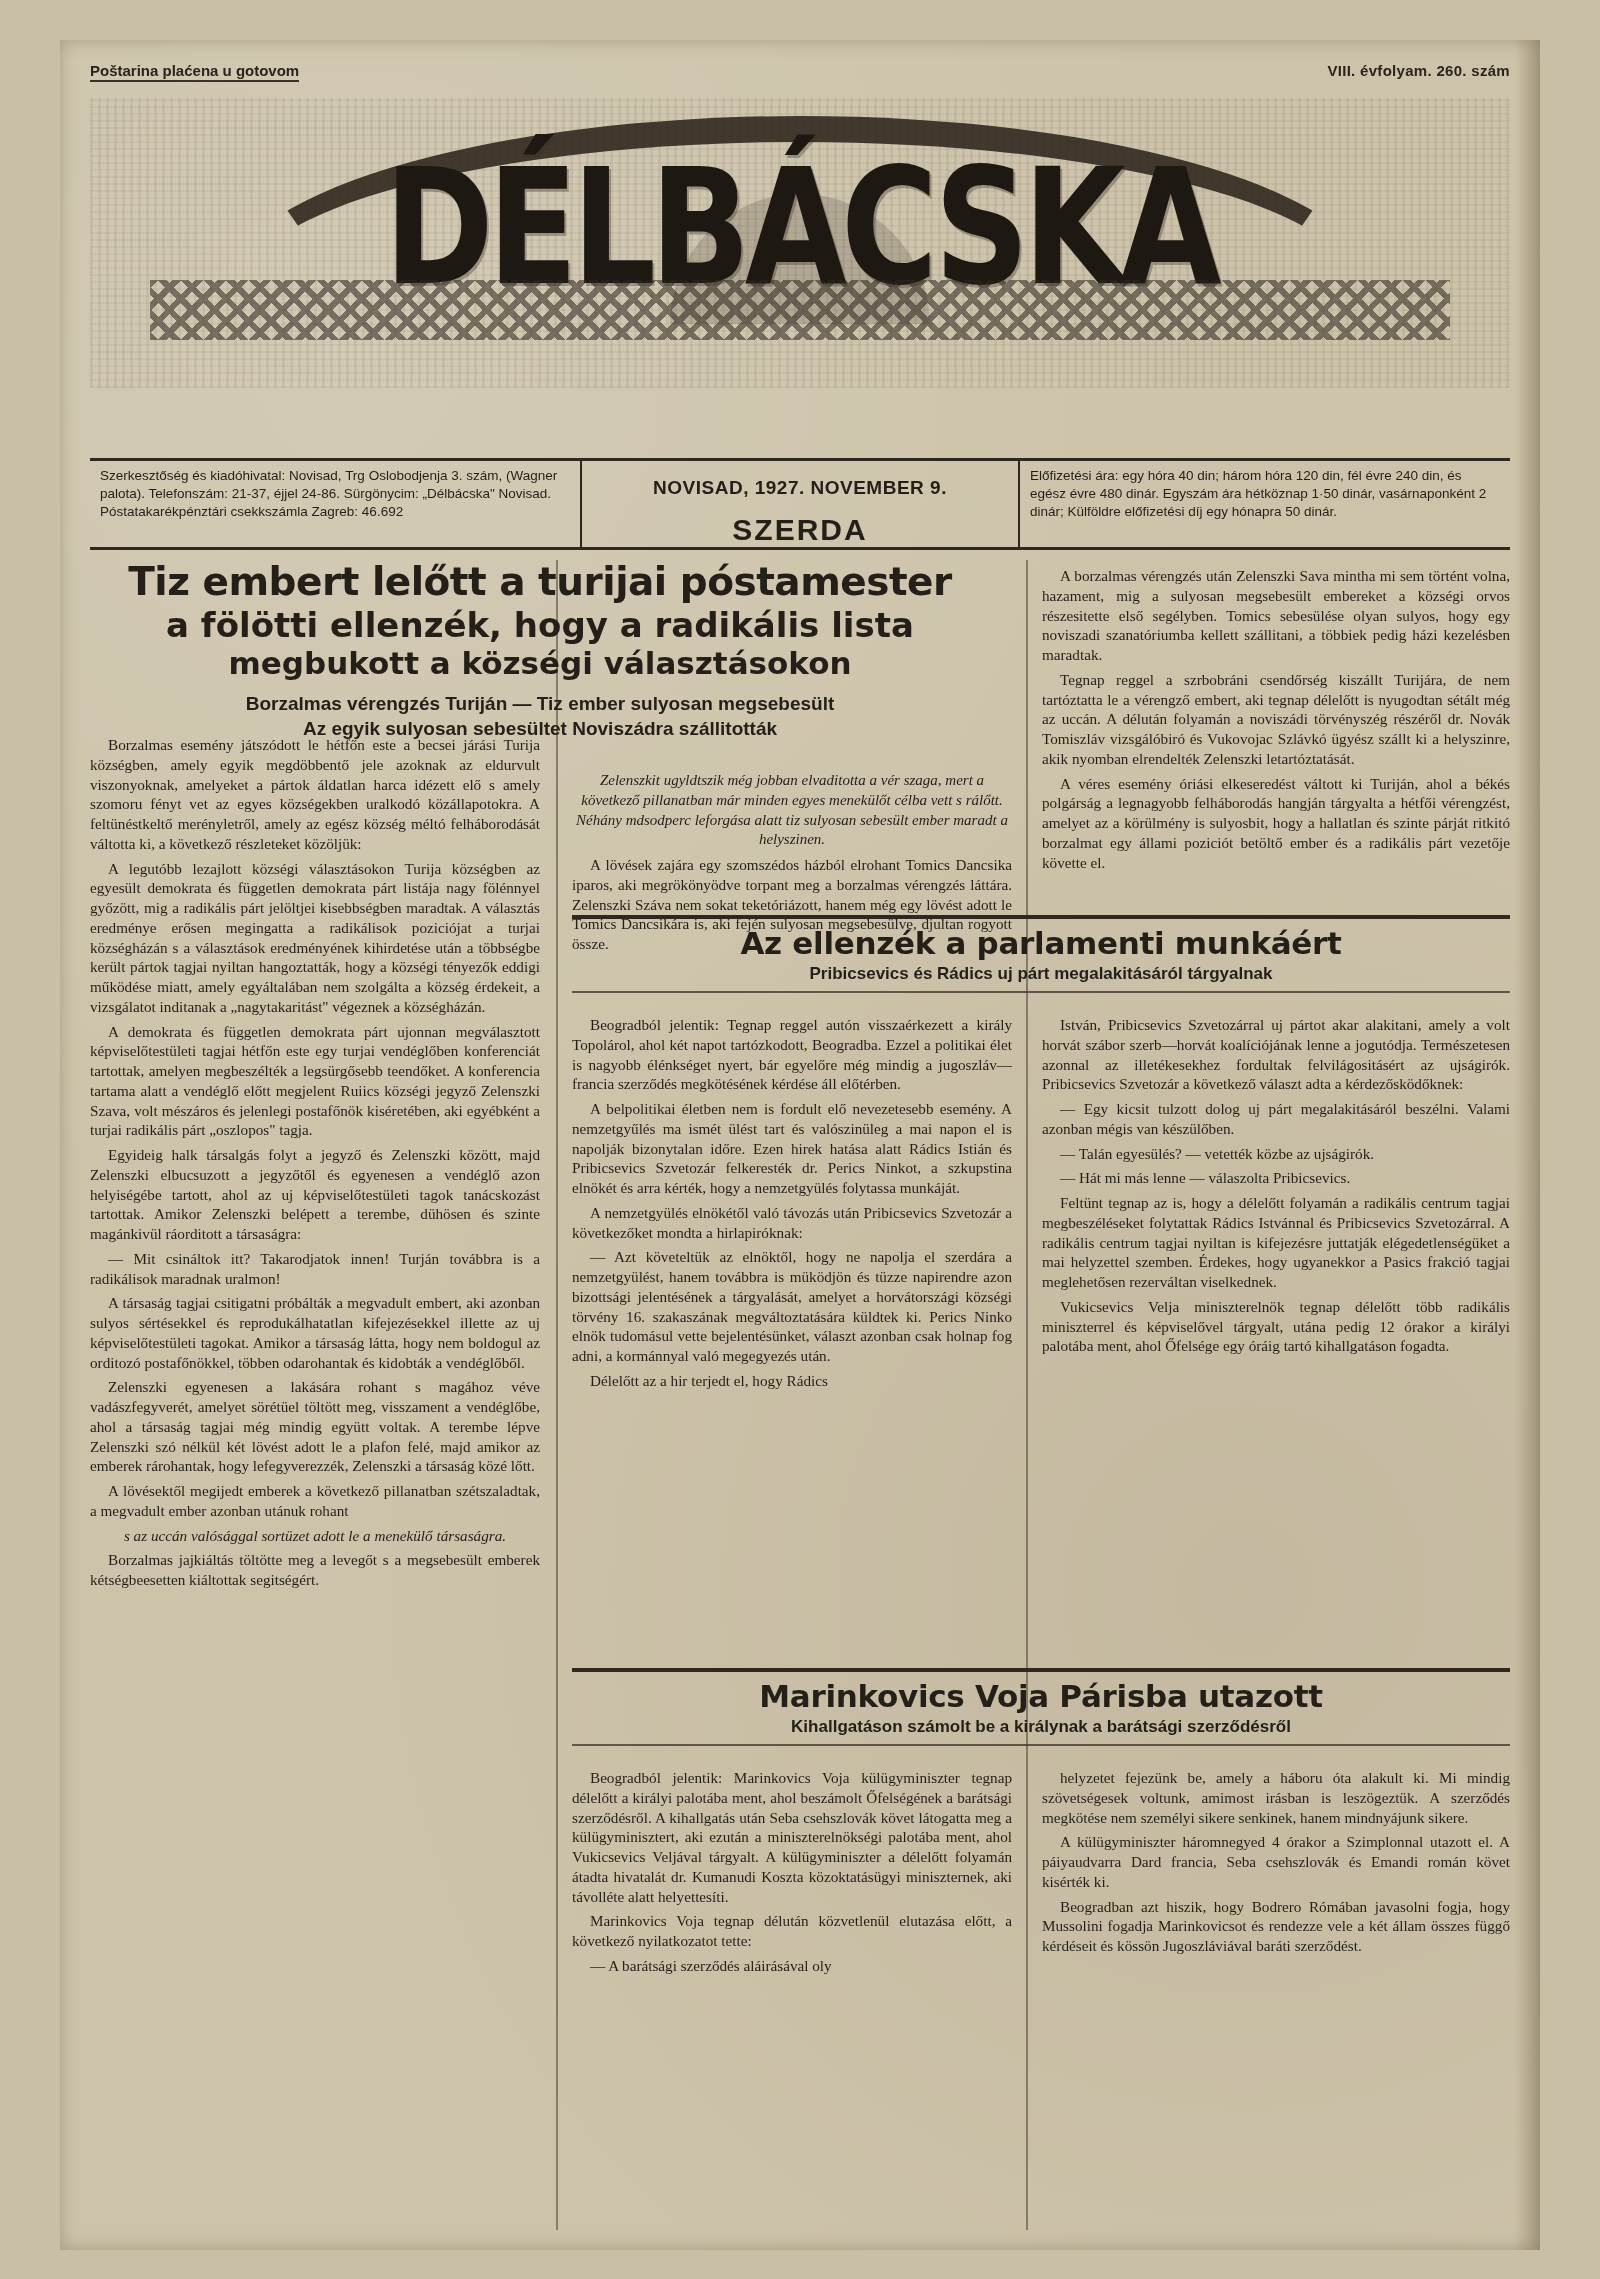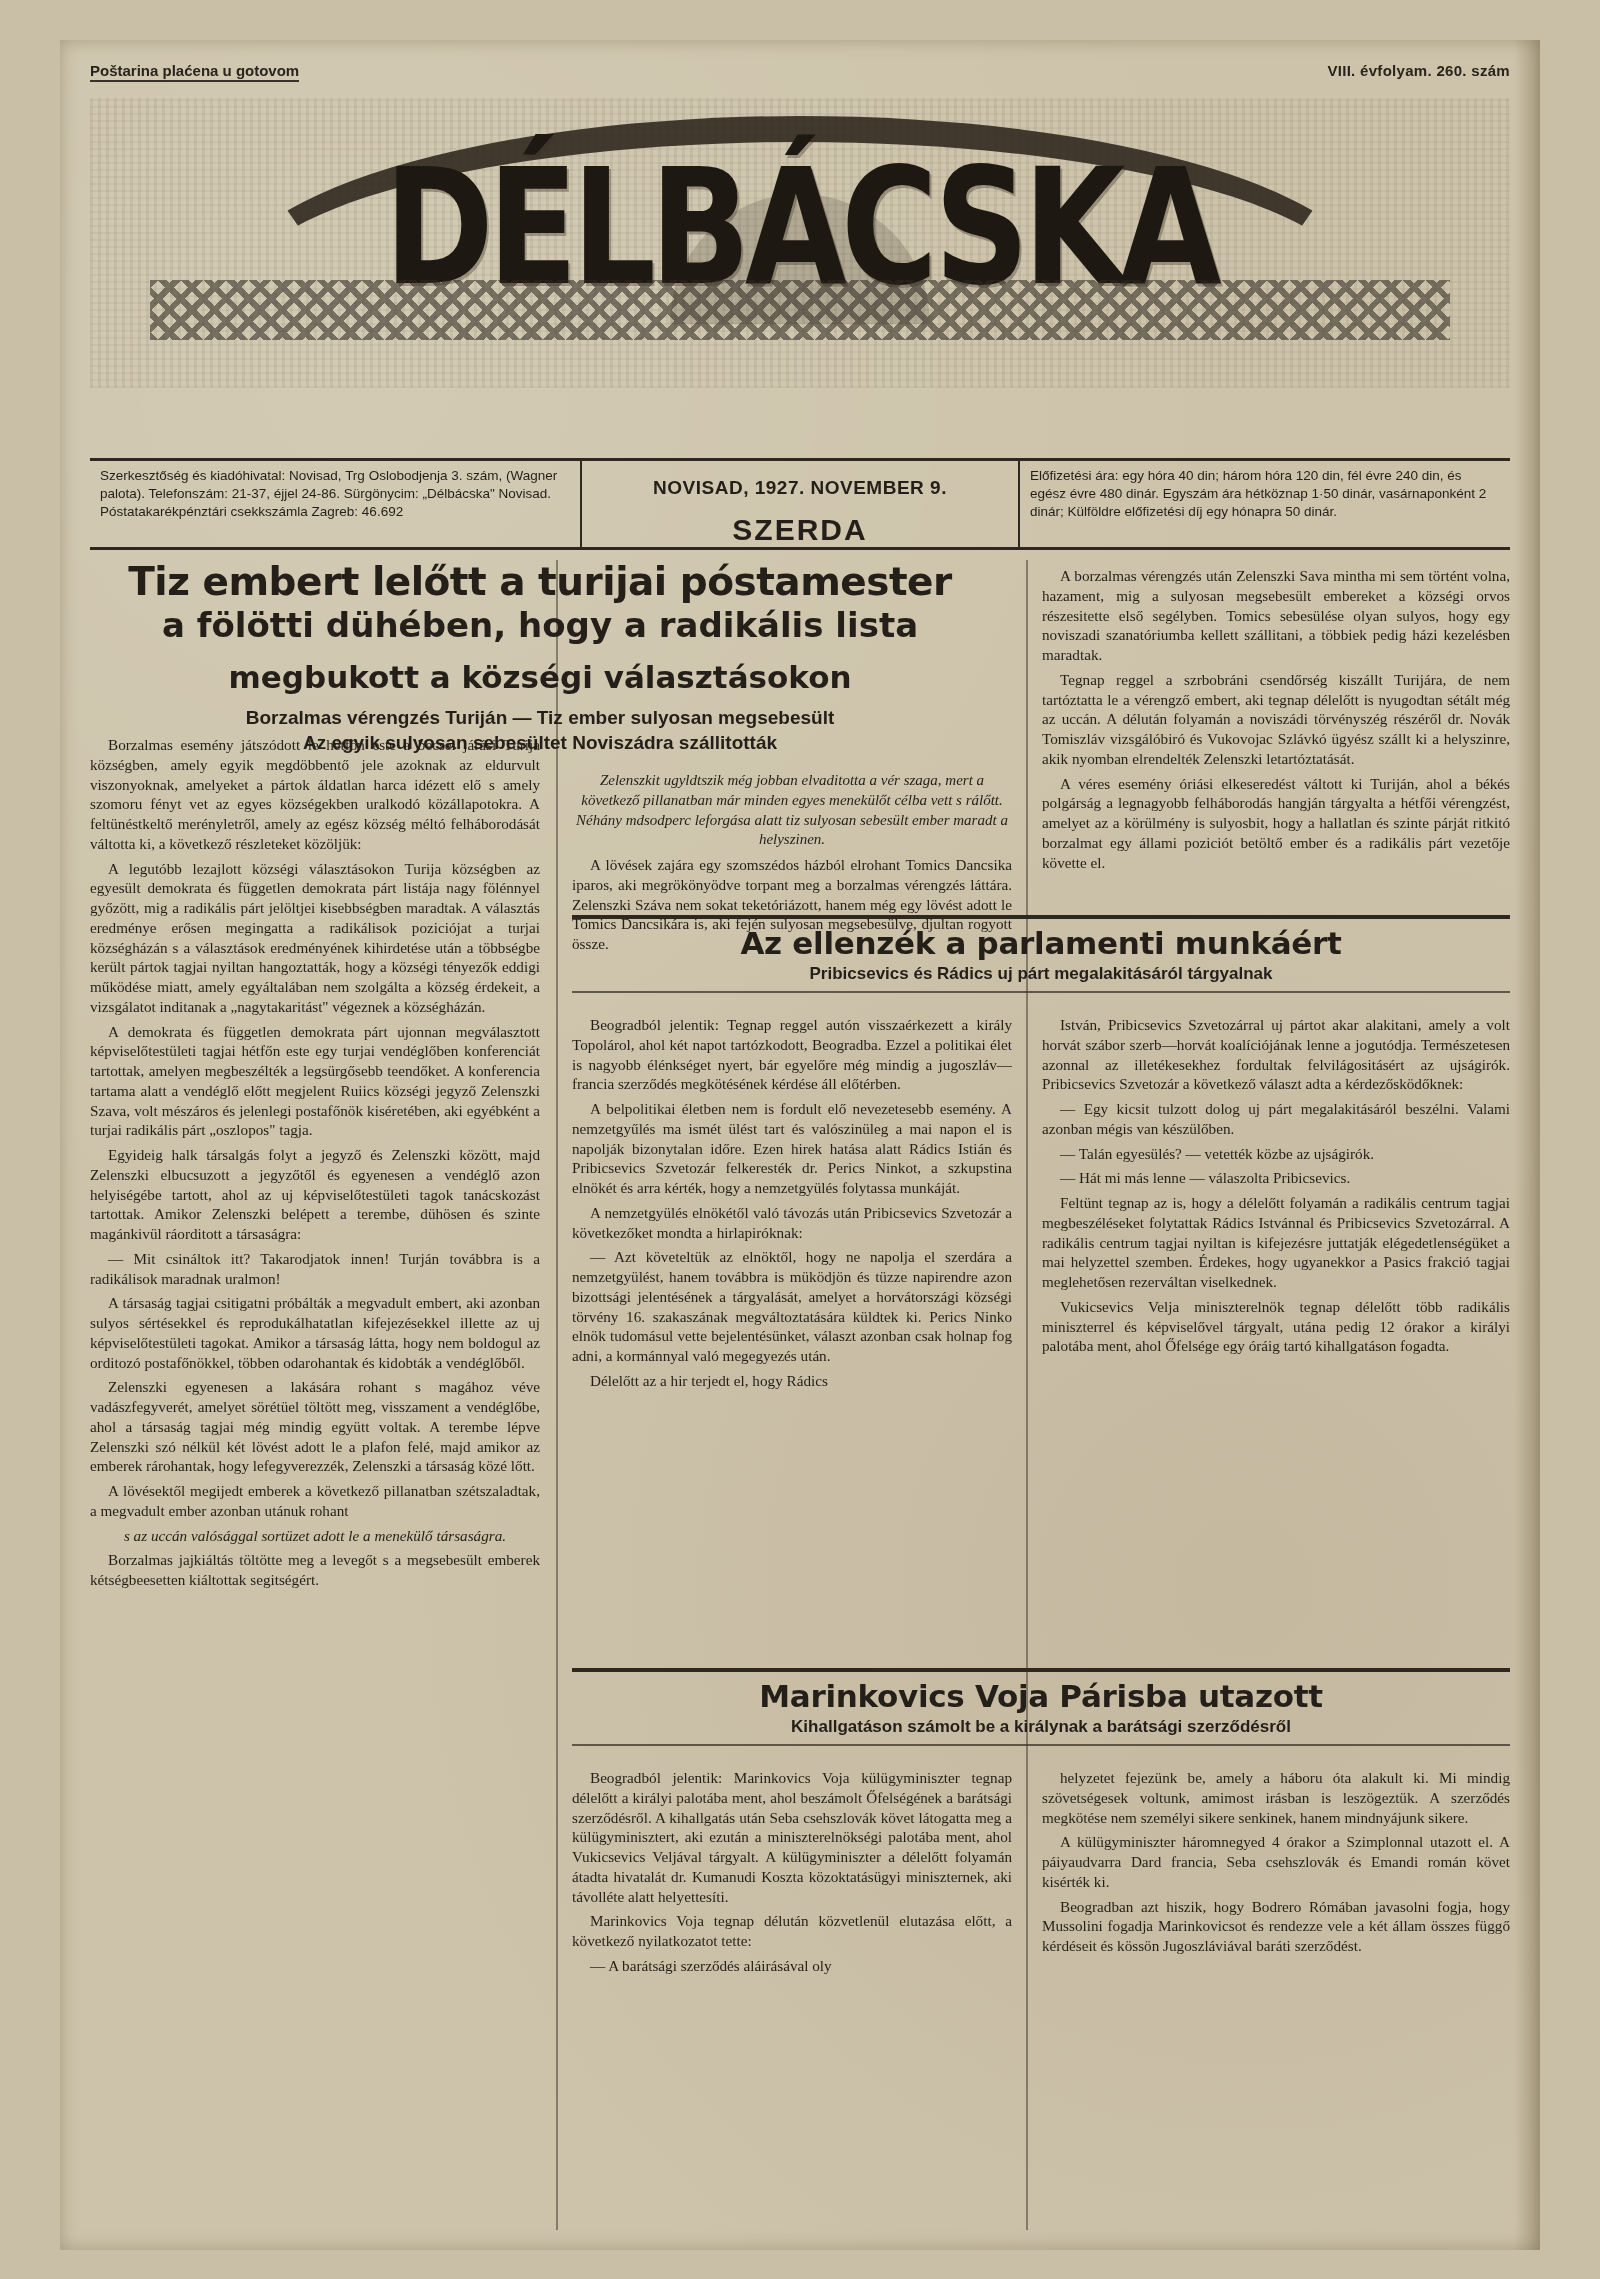--- a/index.html
+++ b/index.html
@@ -86,21 +86,21 @@
   .imprint .right{width:470px;font-size:13.5px;line-height:1.33;font-family:"Liberation Sans",sans-serif;}
   
   .content{position:absolute;left:30px;top:520px;width:1420px;height:1670px;}
   .colrule{position:absolute;top:0;bottom:0;width:2px;background:#4a4034;opacity:.55;}
   .headline-main{
     position:absolute;left:0;top:0;width:900px;text-align:center;
     font-family:"DejaVu Sans", sans-serif;font-weight:bold;
   }
   .headline-main .l1{font-size:39px;letter-spacing:-.5px;line-height:1.12;}
   .headline-main .l2{font-size:34px;line-height:1.14;margin-top:2px;}
-  .headline-main .l3{font-size:31px;line-height:1.14;margin-top:16px;}
+  .headline-main .l3{font-size:31px;line-height:1.14;margin-top:2px;}
   .headline-main .sub{
     font-size:19px;margin-top:10px;line-height:1.25;font-weight:bold;
     font-family:"Liberation Sans",sans-serif;
   }
   p{margin:0 0 5px 0;text-indent:18px;}
   .col p{font-size:15.2px;line-height:1.30;text-align:justify;}
   .col{position:absolute;}
   .ital{font-style:italic;text-align:center !important;text-indent:0 !important;}
   .secthead{
     font-family:"DejaVu Sans",sans-serif;font-weight:bold;text-align:center;
@@ -145,21 +145,21 @@
     <div class="seg right">Előfizetési ára: egy hóra 40 din; három hóra 120 din, fél évre 240 din, és egész évre 480 dinár. Egyszám ára hétköznap 1·50 dinár, vasárnaponként 2 dinár; Külföldre előfizetési díj egy hónapra 50 dinár.</div>
   </div>
 
   <div class="content">
 
     <div class="colrule" style="left:466px;"></div>
     <div class="colrule" style="left:936px;"></div>
 
     <div class="headline-main">
       <div class="l1">Tiz embert lelőtt a turijai póstamester</div>
-      <div class="l2">a fölötti dühében, hogy a radikális lista</div>
+      <div class="l2">a fölötti ellenzék, hogy a radikális lista</div>
       <div class="l3">megbukott a községi választásokon</div>
       <div class="sub">Borzalmas vérengzés Turiján — Tiz ember sulyosan megsebesült</div>
       <div class="sub" style="margin-top:1px;">Az egyik sulyosan sebesültet Noviszádra szállitották</div>
     </div>
 
     <div class="col" style="left:0;top:175px;width:450px;">
       <p>Borzalmas esemény játszódott le hétfőn este a becsei járási Turija községben, amely egyik megdöbbentő jele azoknak az eldurvult viszonyoknak, amelyeket a pártok áldatlan harca idézett elő s amely szomoru fényt vet az egyes községekben uralkodó közállapotokra. A feltünéstkeltő merényletről, amely az egész község méltó felháborodását váltotta ki, a következő részleteket közöljük:</p>
       <p>A legutóbb lezajlott községi választásokon Turija községben az egyesült demokrata és független demokrata párt listája nagy fölénnyel győzött, mig a radikális párt jelöltjei kisebbségben maradtak. A választás eredménye erősen megingatta a radikálisok poziciójat a turjai községházán s a választások eredményének kihirdetése után a többségbe került pártok tagjai nyiltan hangoztatták, hogy a községi tényezők eddigi működése miatt, amely egyáltalában nem szolgálta a község érdekeit, a vizsgálatot inditanak a „nagytakaritást" végeznek a községházán.</p>
       <p>A demokrata és független demokrata párt ujonnan megválasztott képviselőtestületi tagjai hétfőn este egy turjai vendéglőben konferenciát tartottak, amelyen megbeszélték a legsürgősebb teendőket. A konferencia tartama alatt a vendéglő előtt megjelent Ruiics községi jegyző Zelenszki Szava, volt mészáros és jelenlegi postafőnök kiséretében, aki egyébként a turjai radikális párt „oszlopos" tagja.</p>
       <p>Egyideig halk társalgás folyt a jegyző és Zelenszki között, majd Zelenszki elbucsuzott a jegyzőtől és egyenesen a vendéglő azon helyiségébe tartott, ahol az uj képviselőtestületi tagok tanácskozást tartottak. Amikor Zelenszki belépett a terembe, dühösen és szinte magánkivül ráorditott a társaságra:</p>

